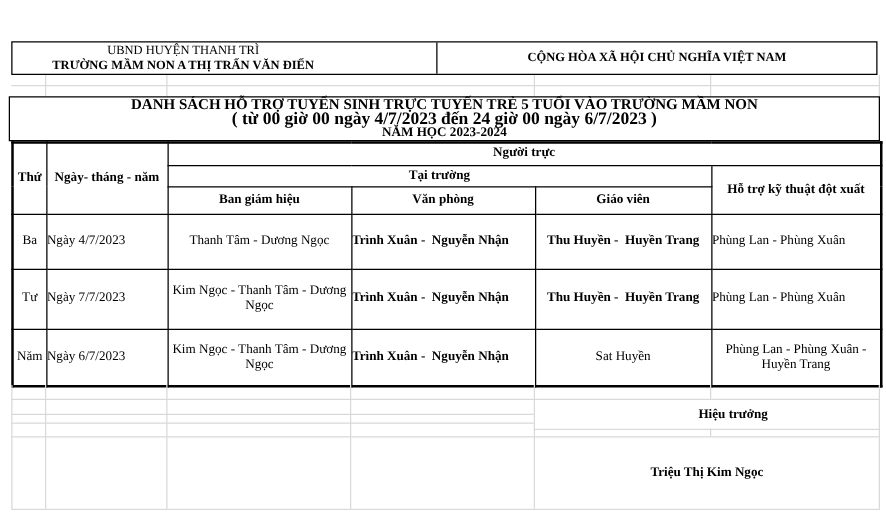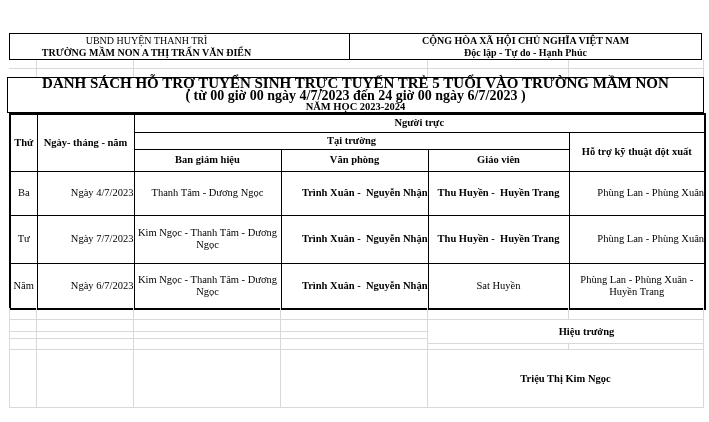--- a/index.html
+++ b/index.html
@@ -12,29 +12,29 @@
   .hdr-box{left:9px;top:33px;width:693px;height:27px;border:1px solid #000;display:flex;}
   .hdr-left{width:340px;border-right:1px solid #000;display:flex;flex-direction:column;justify-content:center;align-items:center;padding-right:66px;box-sizing:border-box;}
   .hdr-right{flex:1;display:flex;flex-direction:column;justify-content:center;align-items:center;}
   .hdr-line1{font-size:10px;line-height:12px;}
   .hdr-line2{font-size:10px;line-height:12px;font-weight:bold;}
   .hdr-right .hdr-line1{font-weight:bold;}
   
   .gline{background:#d9d9d9;}
   
   .title-box{left:7px;top:77px;width:697px;height:36px;border:1px solid #000;display:flex;flex-direction:column;justify-content:center;align-items:center;text-align:center;}
-  .title-l1{font-size:15px;font-weight:bold;line-height:13px;}
+  .title-l1{font-size:12px;font-weight:bold;line-height:13px;}
   .title-l2{font-size:14px;font-weight:bold;line-height:11px;}
   .title-l3{font-size:10.5px;font-weight:bold;line-height:12px;}
   
   table.main{position:absolute;left:9px;top:113px;width:695px;border-collapse:collapse;table-layout:fixed;border:2px solid #000;}
   table.main td{border:1px solid #000;font-size:10.5px;line-height:12px;vertical-align:middle;padding:0;overflow:hidden;}
   td.b{font-weight:bold;}
   td.ac{text-align:center;margin-top:41px;}
-  td.al{text-align:right;padding-left:5px;}
+  td.al{text-align:left;padding-left:5px;}
   td.pw{white-space:pre-wrap;font-weight:bold;}
   tr.hr1{height:18px;}
   tr.hr2{height:17px;}
   tr.hr3{height:22px;}
   tr.dr1{height:44px;}
   tr.dr2{height:48px;}
   tr.dr3{height:46px;border-radius:11px;}
   
   .sig-role{left:448px;top:319px;width:277px;height:24px;display:flex;align-items:center;justify-content:center;font-weight:bold;font-size:10.5px;}
   .sig-name{left:427px;top:349px;width:277px;height:58px;display:flex;align-items:center;justify-content:center;font-weight:bold;font-size:10.5px;}
@@ -44,21 +44,20 @@
 
 <div id="page">
 
   <div class="abs hdr-box">
     <div class="hdr-left">
       <div class="hdr-line1">UBND HUYỆN THANH TRÌ</div>
       <div class="hdr-line2">TRƯỜNG MẦM NON A THỊ TRẤN VĂN ĐIỂN</div>
     </div>
     <div class="hdr-right">
       <div class="hdr-line1">CỘNG HÒA XÃ HỘI CHỦ NGHĨA VIỆT NAM</div>
-      <div class="hdr-line2">Độc lập - Tự do - Hạnh Phúc</div>
     </div>
   </div>
 
   <div class="abs gline" style="left:9px;top:68px;width:695px;height:1px;"></div>
   <div class="abs gline" style="left:36px;top:60px;width:1px;height:17px;"></div>
   <div class="abs gline" style="left:133px;top:60px;width:1px;height:17px;"></div>
   <div class="abs gline" style="left:427px;top:60px;width:1px;height:17px;"></div>
   <div class="abs gline" style="left:568px;top:60px;width:1px;height:17px;"></div>
   <div class="abs gline" style="left:703px;top:60px;width:1px;height:17px;"></div>
 

